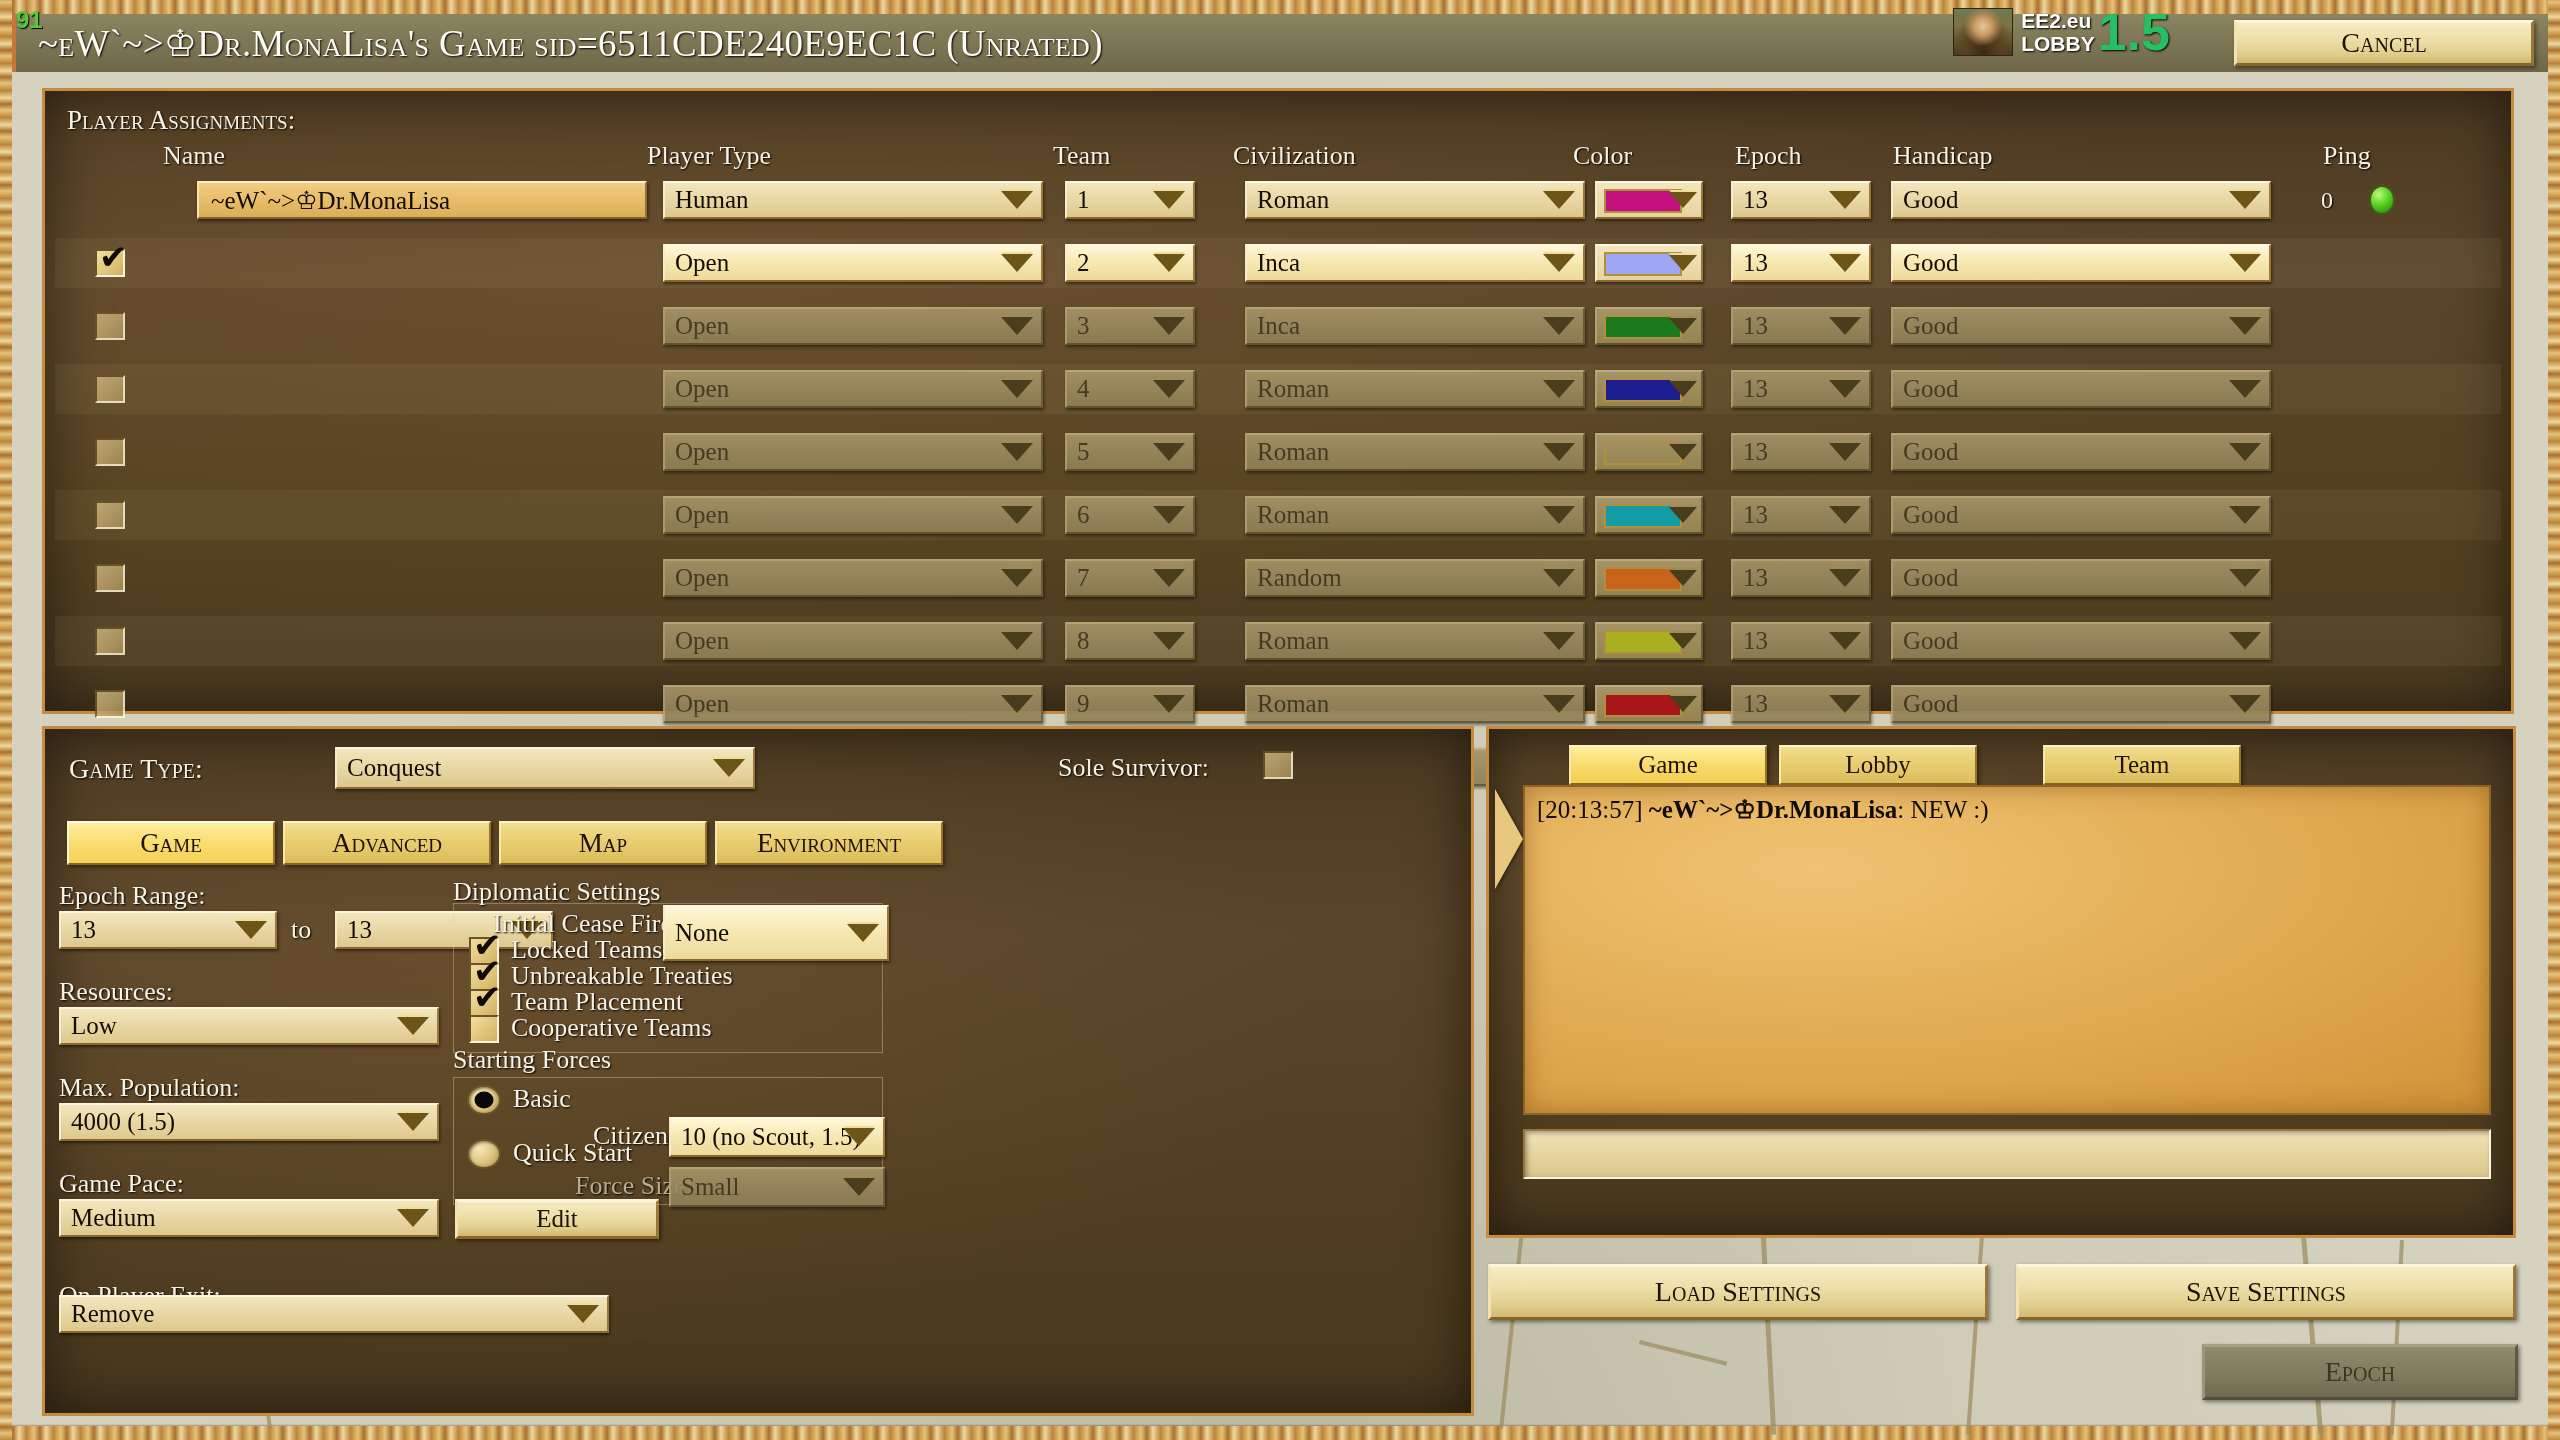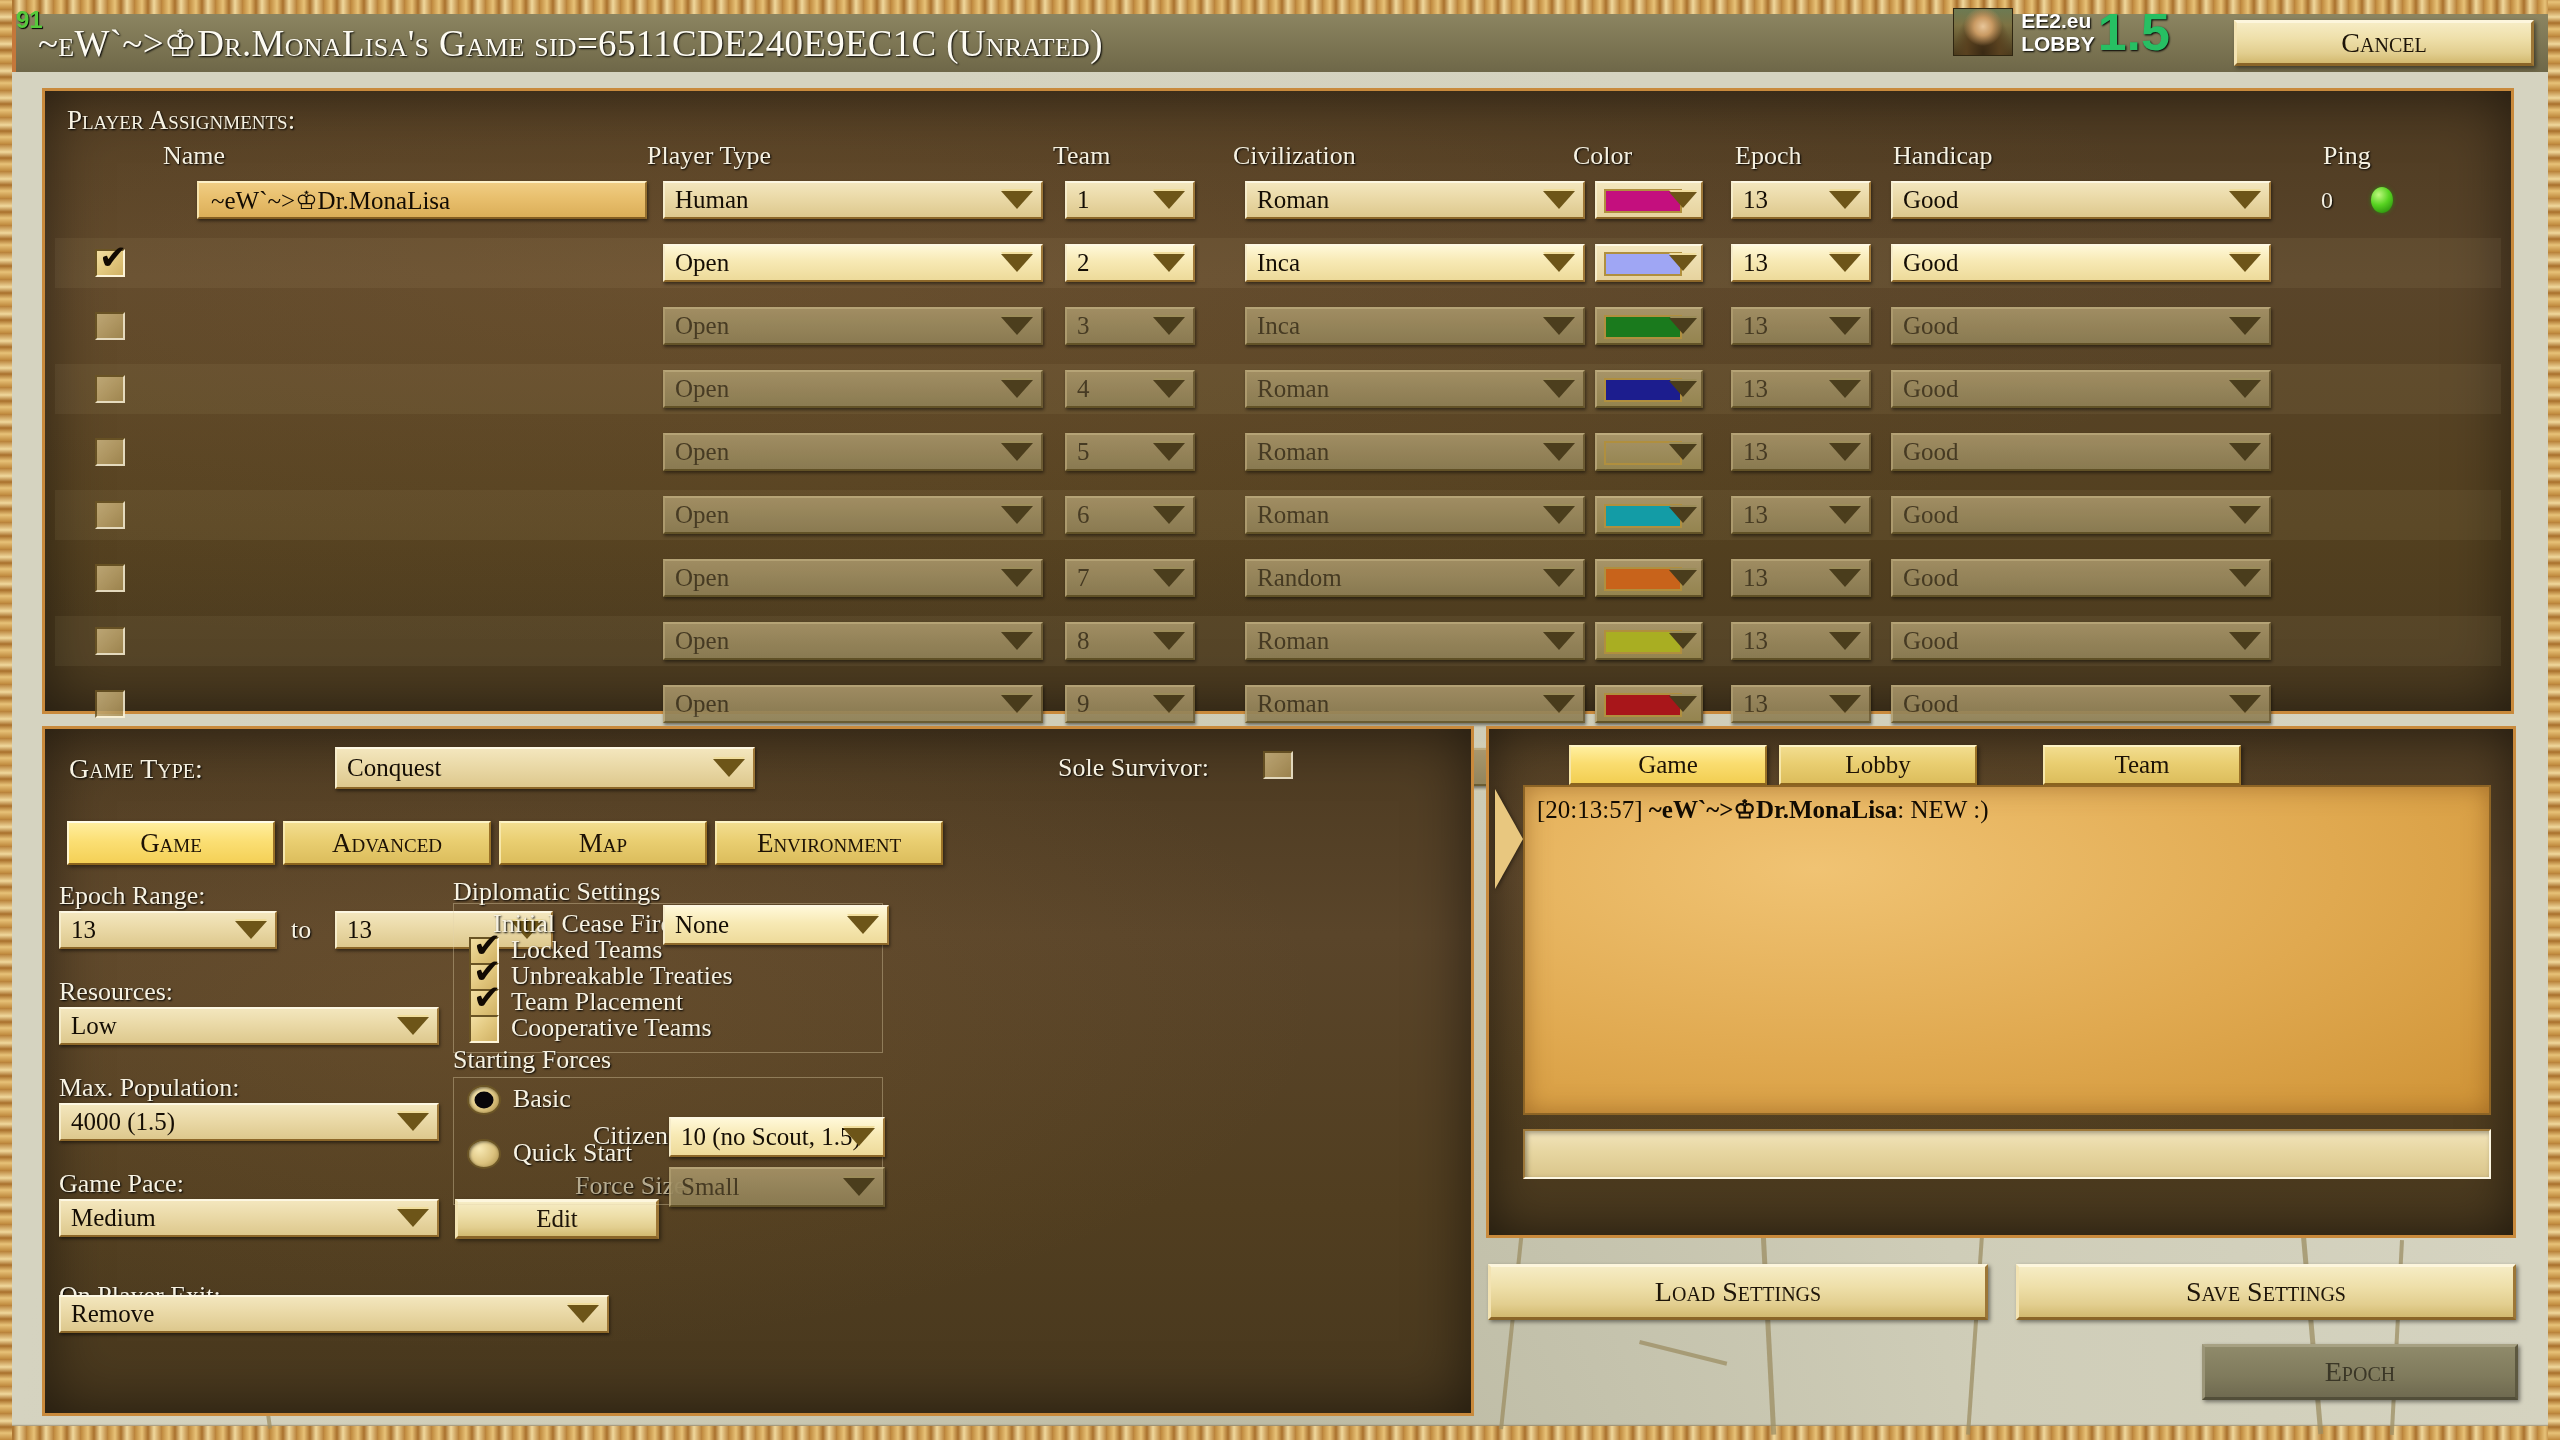--- a/index.html
+++ b/index.html
@@ -712,21 +712,21 @@
 
     <div class="lbl" style="left:14px;top:536px;margin-top:16px;">On Player Exit:</div>
     <div class="dd" style="left:14px;top:566px;width:550px;">
       <span>Remove</span>
       <span class="arrow"></span>
     </div>
 
     <div class="grouptitle" style="left:408px;top:148px;">Diplomatic Settings</div>
     <div class="group" style="left:408px;top:174px;width:430px;height:150px;"></div>
     <div class="lbl" style="left:448px;top:180px;">Initial Cease Fire:</div>
-    <div class="dd bright" style="left:618px;top:176px;width:226px;height:40px;">
+    <div class="dd bright" style="left:618px;top:176px;width:226px;height:56px;">
       <span>None</span>
       <span class="arrow"></span>
     </div>
 
     <div class="cbx" style="left:424px;top:208px;">
         <span class="tick">✔</span>
       </div>
     <div class="lbl" style="left:466px;top:206px;">Locked Teams</div>
 
     <div class="cbx" style="left:424px;top:234px;">

